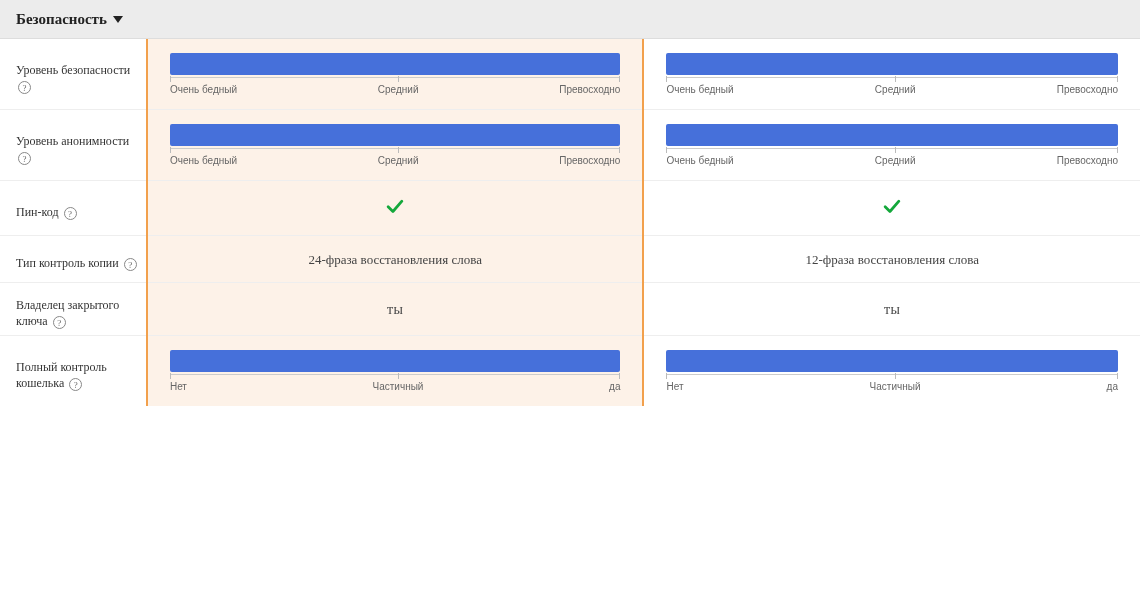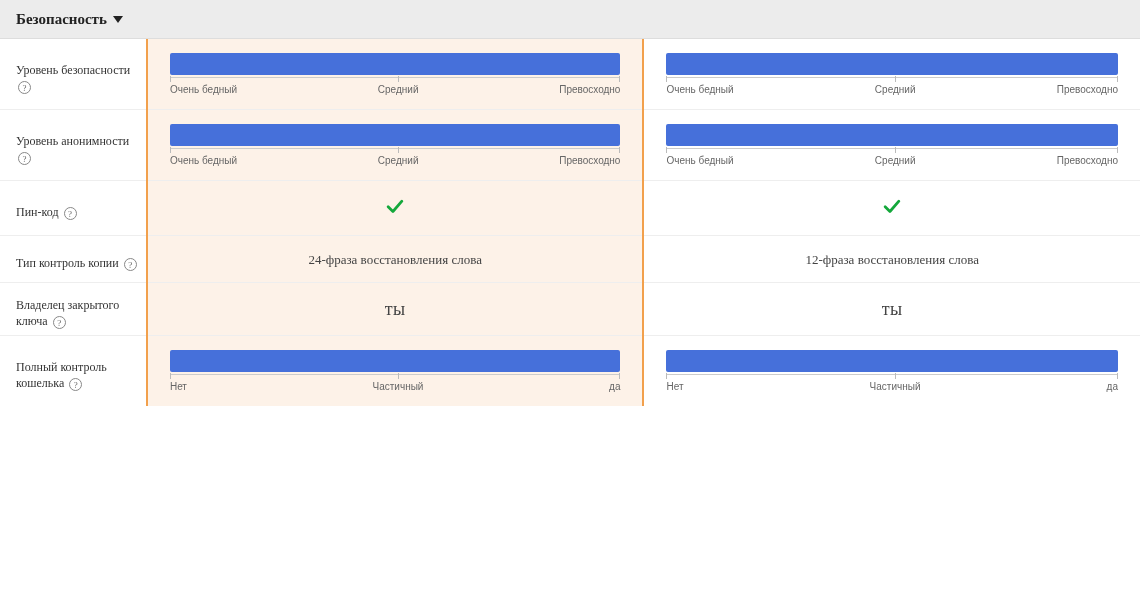--- a/index.html
+++ b/index.html
@@ -103,21 +103,21 @@
   }
   .check-icon svg { width: 22px; height: 22px; }
   .check-icon path { stroke: #14a83b; stroke-width: 4; fill: none; stroke-linecap: round; stroke-linejoin: round; }
   .cross-icon svg { width: 20px; height: 20px; }
   .cross-icon path { stroke: #e62222; stroke-width: 4; fill: none; stroke-linecap: round; }
   .text-value {
     font-size: 13px;
     color: #444;
   }
   .text-value.caps {
-    font-size: 18px;
+    font-size: 14px;
     letter-spacing: 0.5px;
   }
   tr:last-child td { border-bottom: none; }
 </style>
 </head>
 <body>
 
 <div class="section-header">
   <span class="section-title">
     <span>Безопасность</span>

